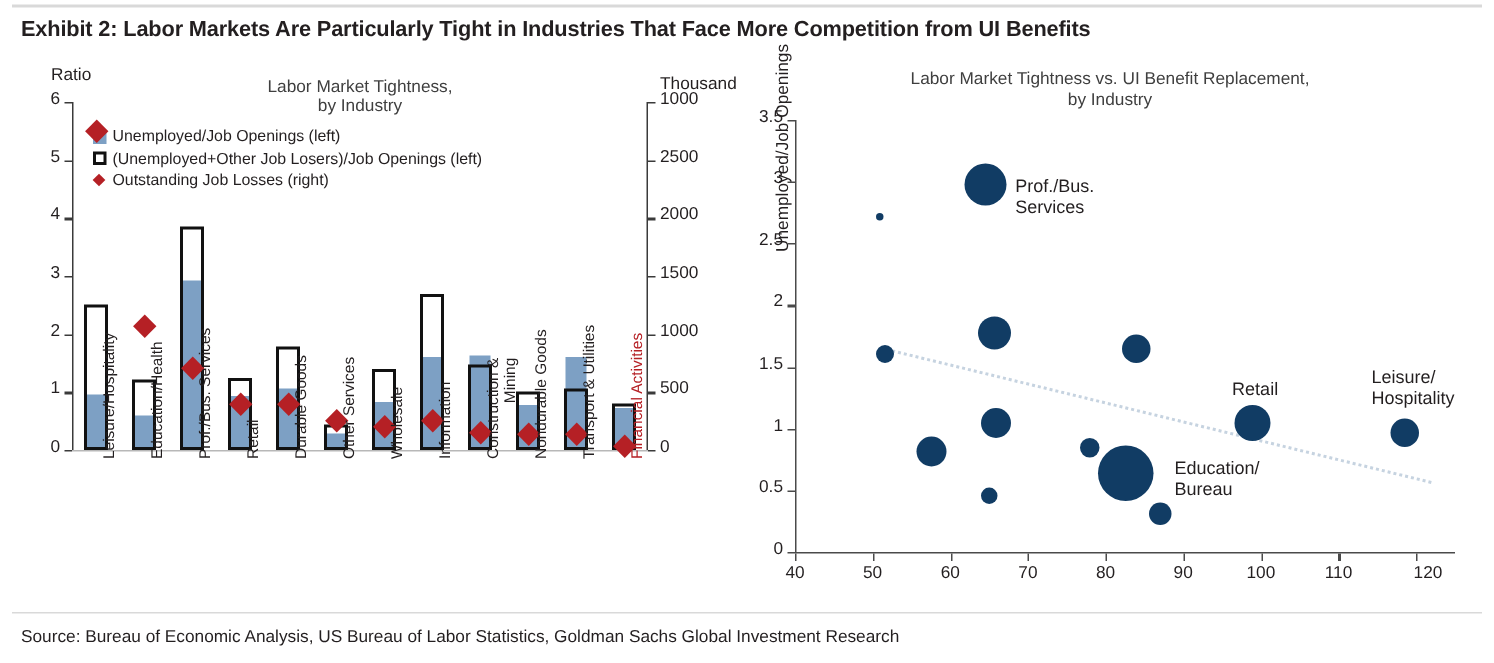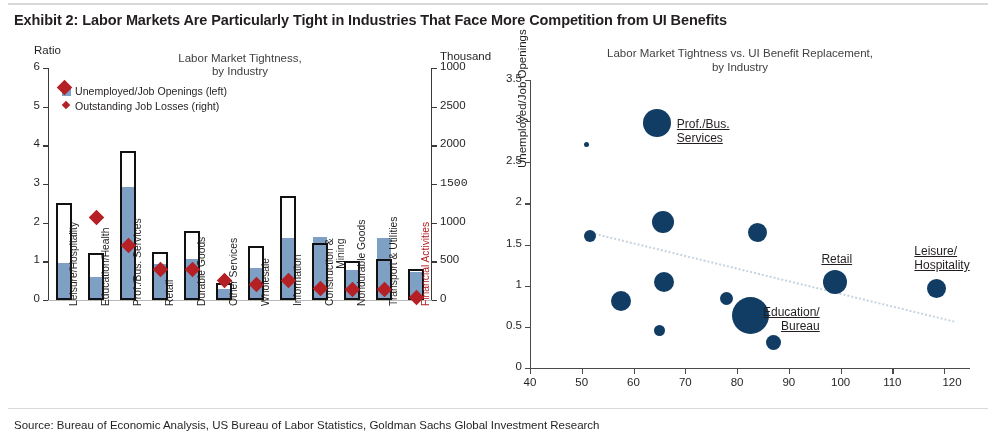--- a/index.html
+++ b/index.html
@@ -41,21 +41,21 @@
   .panelR{position:absolute;left:470px;top:40px;width:526px;height:360px;}
   .chartTitleR{position:absolute;left:60px;top:6px;width:420px;text-align:center;font-size:11.5px;color:#3f3f3f;line-height:14px;}
   .plotR{position:absolute;left:60px;top:40px;width:440px;height:288px;}
   .axisR2-v{position:absolute;left:0;top:0;width:1.3px;height:288px;background:#4a4a4a;}
   .axisR2-h{position:absolute;left:0;top:288px;width:440px;height:1.3px;background:#4a4a4a;}
   .tickR2y{position:absolute;left:-5px;width:5px;height:1.2px;background:#4a4a4a;}
   .tickR2x{position:absolute;top:289px;width:1.2px;height:5px;background:#4a4a4a;}
   .ylabR{position:absolute;font-size:11.5px;color:#231f20;text-align:right;width:34px;left:-42px;transform:translateY(-8px);}
   .xlabR{position:absolute;top:296px;font-size:11.5px;color:#231f20;text-align:center;width:34px;transform:translateX(-17px);}
   .bub{position:absolute;border-radius:50%;background:#113c64;}
-  .bublabel{position:absolute;font-size:12px;color:#231f20;line-height:14px;text-decoration:underline;}
+  .bublabel{position:absolute;font-size:12px;color:#231f20;line-height:14px;}
   .axisTitleY{position:absolute;left:-14px;top:88px;font-size:11.5px;color:#231f20;transform:rotate(-90deg);transform-origin:left top;white-space:nowrap;}
   .axisTitleX{position:absolute;left:0px;top:316px;width:440px;text-align:center;font-size:11.8px;color:#231f20;}
   .trend{position:absolute;height:0;border-top:2.2px dotted #c6d3e0;transform-origin:left center;}
 </style>
 </head>
 <body>
 
 <div class="page">
 
   <div class="topline"></div>
@@ -69,20 +69,24 @@
 
     <div class="chartTitleL">
       <div>Labor Market Tightness,</div>
       <div>by Industry</div>
     </div>
 
     <div class="legendL">
       <div class="legrow">
         <span class="sw-blue"></span>
         <span>Unemployed/Job Openings (left)</span>
+      </div>
+      <div class="legrow">
+        <span class="sw-open"></span>
+        <span>(Unemployed+Other Job Losers)/Job Openings (left)</span>
       </div>
       <div class="legrow">
         <span class="sw-diamond">
             <i></i>
           </span>
         <span>Outstanding Job Losses (right)</span>
       </div>
     </div>
 
     <div class="plotL" id="plotL">
@@ -103,21 +107,21 @@
         <div class="ytlabL" style="top: 38.6667px;">5</div>
         <div class="tickL" style="top: 0px;"></div>
         <div class="ytlabL" style="top: 0px;">6</div>
         <div class="tickR" style="top: 232px;"></div>
         <div class="ytlabR" style="top: 232px;">0</div>
         <div class="tickR" style="top: 193.333px;"></div>
         <div class="ytlabR" style="top: 193.333px;">500</div>
         <div class="tickR" style="top: 154.667px;"></div>
         <div class="ytlabR" style="top: 154.667px;">1000</div>
         <div class="tickR" style="top: 116px;"></div>
-        <div class="ytlabR" style="top: 116px; font-family: Liberation Mono, monospace;">1500</div>
+        <div class="ytlabR" style="top: 116px;">1500</div>
         <div class="tickR" style="top: 77.3333px;"></div>
         <div class="ytlabR" style="top: 77.3333px;">2000</div>
         <div class="tickR" style="top: 38.6667px;"></div>
         <div class="ytlabR" style="top: 38.6667px;">2500</div>
         <div class="tickR" style="top: 0px;"></div>
         <div class="ytlabR" style="top: 0px;">1000</div>
         <div class="bargrp" style="left: 8px; width: 16px; height: 232px;">
           <div class="bar-blue" style="left: 1px; width: 14px; height: 36.7333px;"></div>
           <div class="bar-open" style="left: 0px; width: 16px; height: 96.6667px;"></div>
         </div>
@@ -243,21 +247,21 @@
         <div class="bub" style="width: 28px; height: 28px; left: 112.824px; top: 28.7886px;"></div>
         <div class="bublabel" style="left: 146.824px; top: 36.7886px;">
           <div>Prof./Bus.</div>
           <div>Services</div>
         </div>
         <div class="bub" style="width: 11px; height: 11px; left: 123.912px; top: 245.471px;"></div>
         <div class="bub" style="width: 22px; height: 22px; left: 121.518px; top: 130.531px;"></div>
         <div class="bub" style="width: 20px; height: 20px; left: 123.553px; top: 191.6px;"></div>
         <div class="bub" style="width: 13px; height: 13px; left: 190.206px; top: 211.557px;"></div>
         <div class="bub" style="width: 37px; height: 37px; left: 201.5px; top: 216.837px;"></div>
-        <div class="bublabel" style="left: 233px; top: 225.337px; text-align: right;">
+        <div class="bublabel" style="left: 253px; top: 225.337px;">
           <div>Education/</div>
           <div>Bureau</div>
         </div>
         <div class="bub" style="width: 19px; height: 19px; left: 218.265px; top: 142.729px;"></div>
         <div class="bub" style="width: 15px; height: 15px; left: 235.794px; top: 254.991px;"></div>
         <div class="bub" style="width: 24px; height: 24px; left: 293.412px; top: 190.423px;"></div>
         <div class="bublabel" style="left: 291.412px; top: 172.423px;">
           <div>Retail</div>
         </div>
         <div class="bub" style="width: 19px; height: 19px; left: 396.853px; top: 198.683px;"></div>

